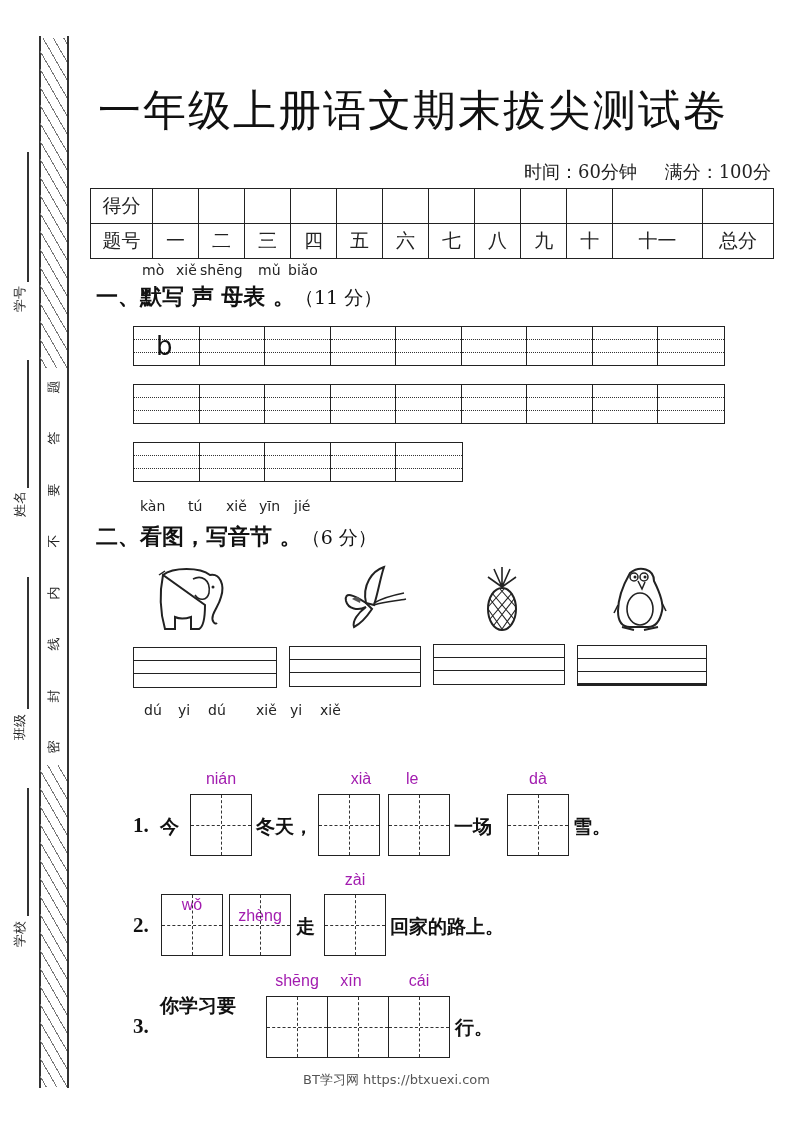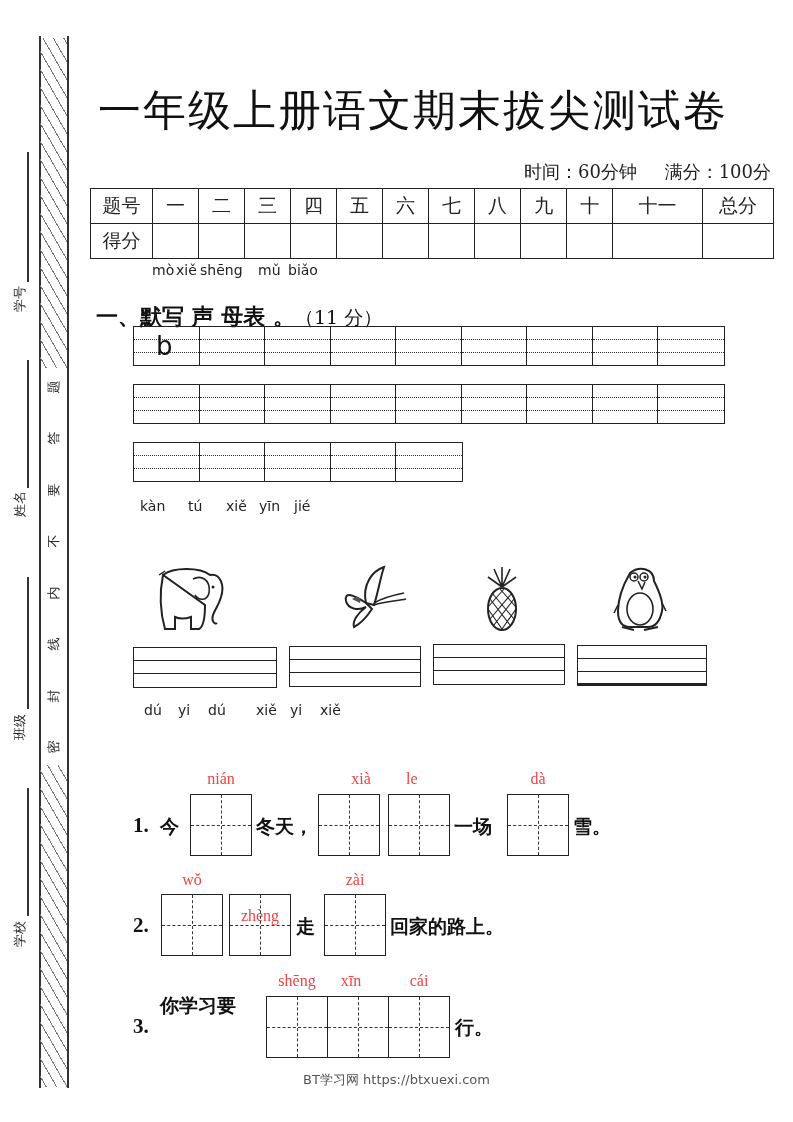--- a/index.html
+++ b/index.html
@@ -49,21 +49,21 @@
   .pic { position: absolute; }
   .answer-box { position: absolute; border: 1.5px solid #222; height: 41px; }
   .answer-box::before, .answer-box::after { content: ""; position: absolute; left: 0; right: 0; border-top: 1.5px solid #222; }
   .answer-box::before { top: 12px; }
   .answer-box::after { top: 25px; }
 
   
   .tzg { position: absolute; width: 62px; height: 62px; border: 1.5px solid #222; }
   .tzg::before { content: ""; position: absolute; left: 50%; top: 0; bottom: 0; border-left: 1.5px dashed #333; }
   .tzg::after { content: ""; position: absolute; top: 50%; left: 0; right: 0; border-top: 1.5px dashed #333; }
-  .py { position: absolute; font-family: Liberation Serif, serif; font-size: 16px; color: #ef4444; text-align: center; white-space: nowrap; }
+  .py { position: absolute; font-family: Liberation Sans, sans-serif; font-size: 16px; color: #a21caf; text-align: center; white-space: nowrap; }
   .sent { position: absolute; font-family: "DejaVu Serif", serif; font-size: 19px; font-weight: bold; color: #111; white-space: nowrap; }
   .num { font-family: "Liberation Serif", serif; font-weight: bold; font-size: 21px; }
 
   .footer { position: absolute; left: 0; right: 0; top: 1071px; text-align: center; font-family: "DejaVu Sans", sans-serif; font-size: 13px; color: #555; }
 </style>
 </head>
 <body>
 
 <div>
   <div class="strip-line" style="left:39px"></div>
@@ -96,61 +96,61 @@
 
 <div class="title">一年级上册语文期末拔尖测试卷</div>
 <div class="meta">
   <span>时间：60分钟</span>
   <span>满分：100分</span>
 </div>
 
 <table class="score">
   <tbody>
       <tr>
+    <td class="label">得分</td>
+    <td></td>
+    <td></td>
+    <td></td>
+    <td></td>
+    <td></td>
+    <td></td>
+    <td></td>
+    <td></td>
+    <td></td>
+    <td></td>
+    <td></td>
+    <td></td>
+  </tr>
+  <tr>
     <td class="label">题号</td>
     <td>一</td>
     <td>二</td>
     <td>三</td>
     <td>四</td>
     <td>五</td>
     <td>六</td>
     <td>七</td>
     <td>八</td>
     <td>九</td>
     <td>十</td>
     <td>十一</td>
     <td class="total">总分</td>
   </tr>
-  <tr>
-    <td class="label">得分</td>
-    <td></td>
-    <td></td>
-    <td></td>
-    <td></td>
-    <td></td>
-    <td></td>
-    <td></td>
-    <td></td>
-    <td></td>
-    <td></td>
-    <td></td>
-    <td></td>
-  </tr>
 </tbody>
   </table>
 
 <div class="section" style="top:262px">
   <div class="pinyin-row">
-    <span style="left:56px">mò</span>
+    <span style="left:46px">mò</span>
     <span style="left:80px">xiě</span>
     <span style="left:104px">shēng</span>
     <span style="left:162px">mǔ</span>
     <span style="left:192px">biǎo</span>
   </div>
-  <div class="heading" style="margin-top:22px">
+  <div class="heading" style="margin-top:2px">
     <span>一、默写 声 母表 。</span><span class="pts">（11 分）</span>
   </div>
 </div>
 
 <div class="gridrow" style="top:326px">
   <div class="gcell">
       <span class="letter">b</span>
     </div>
   <div class="gcell"></div>
   <div class="gcell"></div>
@@ -180,20 +180,23 @@
   <div class="gcell"></div>
 </div>
 
 <div class="section" style="top:498px">
   <div class="pinyin-row">
     <span style="left:44px">kàn</span>
     <span style="left:92px">tú</span>
     <span style="left:130px">xiě</span>
     <span style="left:163px">yīn</span>
     <span style="left:198px">jié</span>
+  </div>
+  <div class="heading" style="margin-top:6px">
+    <span>二、看图，写音节 。</span><span class="pts">（6 分）</span>
   </div>
 </div>
 
 <svg class="pic" style="left:155px;top:565px" width="80" height="70" viewBox="0 0 80 70">
   <path d="M8 10 C 18 2, 45 2, 55 10 C 65 8, 70 20, 66 32 C 64 40, 60 44, 58 50 C 56 56, 60 60, 62 58 M 50 40 C 50 52, 48 62, 44 64 L 36 64 L 36 52 C 30 54, 24 54, 20 52 L 20 64 L 10 64 C 6 50, 4 30, 8 10 Z" fill="none" stroke="#222" stroke-width="2"></path>
   <path d="M38 14 C 46 10, 56 14, 54 28 C 52 36, 44 36, 40 30" fill="none" stroke="#222" stroke-width="1.6"></path>
   <circle cx="58" cy="22" r="1.5" fill="#222"></circle>
   <path d="M4 10 L 10 6" stroke="#222" stroke-width="1.5"></path>
 </svg>
 
@@ -249,21 +252,21 @@
   <span class="py" style="left:388px;top:770px;width:62px;text-align:left;padding-left:18px">le</span>
   <div class="tzg" style="left:388px;top:794px"></div>
   <span class="sent" style="left:454px;top:814px">一场</span>
   <span class="py" style="left:507px;top:770px;width:62px">dà</span>
   <div class="tzg" style="left:507px;top:794px"></div>
   <span class="sent" style="left:573px;top:814px">雪。</span>
 </div>
 
 <div>
   <span class="sent" style="left:133px;top:913px"><span class="num">2.</span></span>
-  <span class="py" style="left:161px;top:871px;width:62px">wǒ</span>
+  <span class="py" style="left:161px;top:896px;width:62px">wǒ</span>
   <div class="tzg" style="left:161px;top:894px"></div>
   <span class="py" style="left:229px;top:907px;width:62px">zhèng</span>
   <div class="tzg" style="left:229px;top:894px"></div>
   <span class="sent" style="left:296px;top:914px">走</span>
   <span class="py" style="left:324px;top:871px;width:62px">zài</span>
   <div class="tzg" style="left:324px;top:894px"></div>
   <span class="sent" style="left:390px;top:914px">回家的路上。</span>
 </div>
 
 <div>

